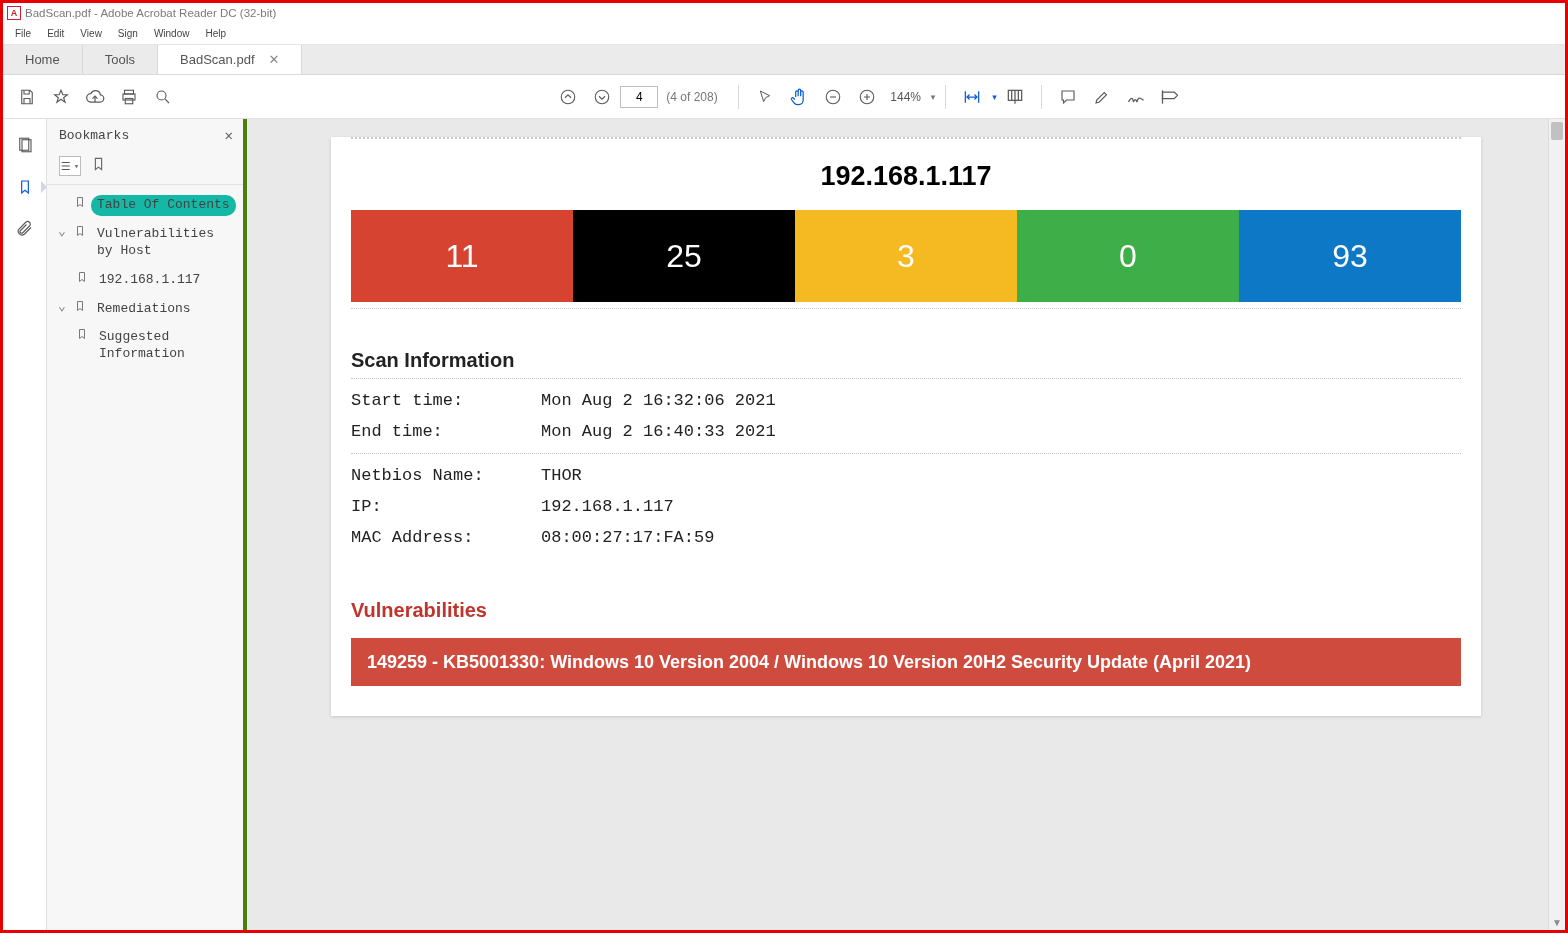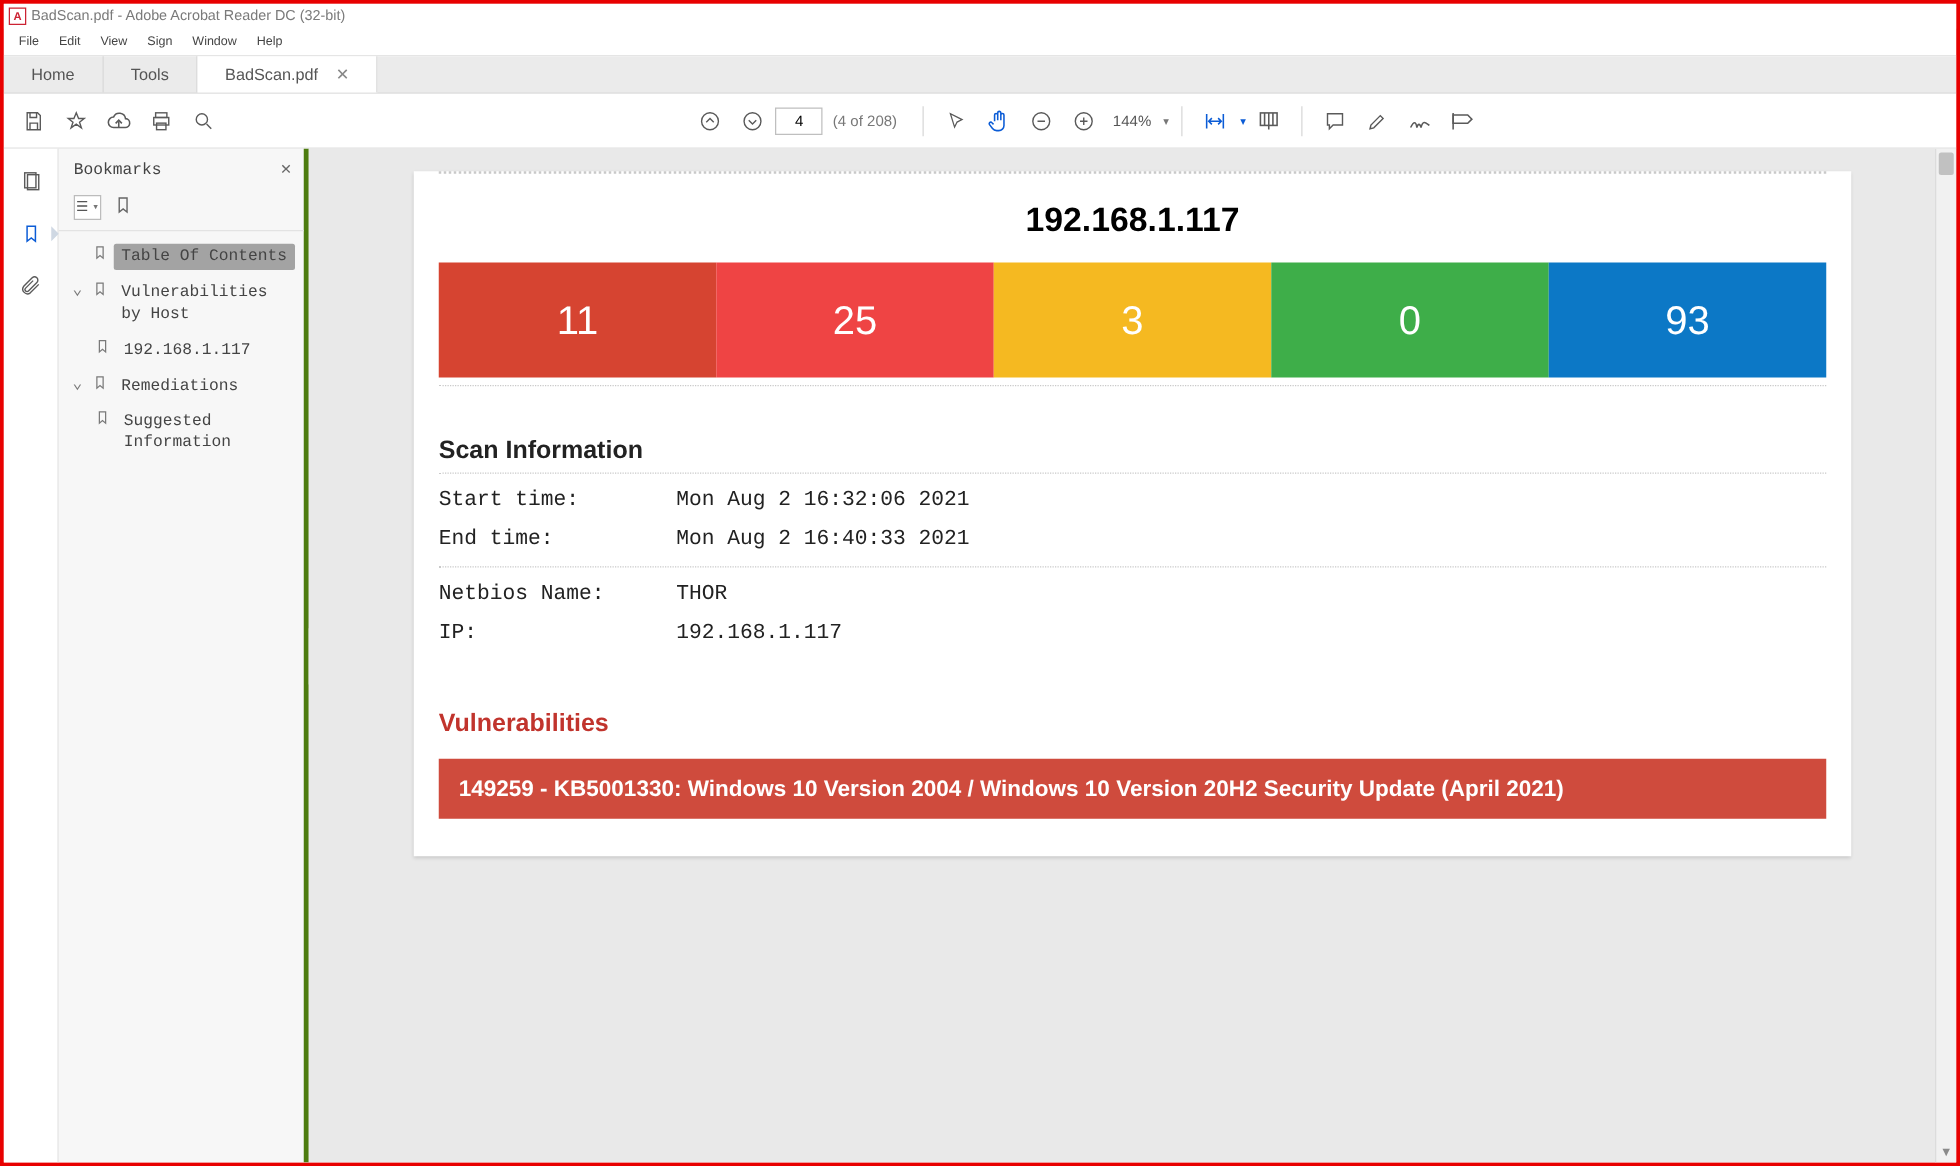--- a/index.html
+++ b/index.html
@@ -133,21 +133,21 @@
     cursor: pointer; line-height: 1.3;
   }
   .tree-row .exp {
     width: 14px; text-align: center; color: #7a7a7a; font-size: 13px;
     flex: none;
   }
   .tree-row .bk-ic {
     width: 14px; color: #7a7a7a; font-size: 14px; flex: none; text-align: center;
   }
   .tree-row .lbl { padding: 2px 6px; border-radius: 2px; }
-  .tree-row.selected .lbl { background: #a3a3a3; }
+  .tree-row.selected .lbl { background: #14b8a6; border-radius: 10px; }
   .indent1 { padding-left: 28px; }
   
   .collapse-handle {
     position: absolute;
     left: 244px; top: 50%; transform: translateY(-50%);
     width: 10px; height: 46px;
     background: #f0f0f0; border: 1px solid #d0d0d0; border-left: none;
     border-radius: 0 4px 4px 0;
     display: flex; align-items: center; justify-content: center;
     color: #888; font-size: 10px;
@@ -459,21 +459,21 @@
   <div class="collapse-handle">◀</div>
 
   <div class="docwrap">
     <div class="doc-page">
       <div class="doc-inner">
         <hr class="dotted-sep">
         <div class="doc-title">192.168.1.117</div>
 
         <div class="sev-row">
           <div class="sev-cell" style="background:#d64431">11</div>
-          <div class="sev-cell" style="background:#ef4444">25</div>
+          <div class="sev-cell" style="background:#000000">25</div>
           <div class="sev-cell" style="background:#f5b921">3</div>
           <div class="sev-cell" style="background:#3eae49">0</div>
           <div class="sev-cell" style="background:#0c78c6">93</div>
         </div>
         <hr class="thin-dotted">
 
         <div class="sec-h">Scan Information</div>
         <hr class="thin-dotted">
         <div class="kv">
             <span class="k">Start time:</span>
@@ -486,20 +486,24 @@
 
         <hr class="thin-dotted">
         <div class="kv">
             <span class="k">Netbios Name:</span>
             <span>THOR</span>
           </div>
         <div class="kv">
             <span class="k">IP:</span>
             <span>192.168.1.117</span>
           </div>
+        <div class="kv">
+            <span class="k">MAC Address:</span>
+            <span>08:00:27:17:FA:59</span>
+          </div>
 
         <div class="vuln-h">Vulnerabilities</div>
         <div class="vuln-bar">149259 - KB5001330: Windows 10 Version 2004 / Windows 10 Version 20H2 Security Update (April 2021)</div>
       </div>
     </div>
     <div class="vscrollbar">
       <div class="arrow" style="top:0">▲</div>
       <div class="thumb"></div>
       <div class="arrow" style="bottom:0">▼</div>
     </div>

